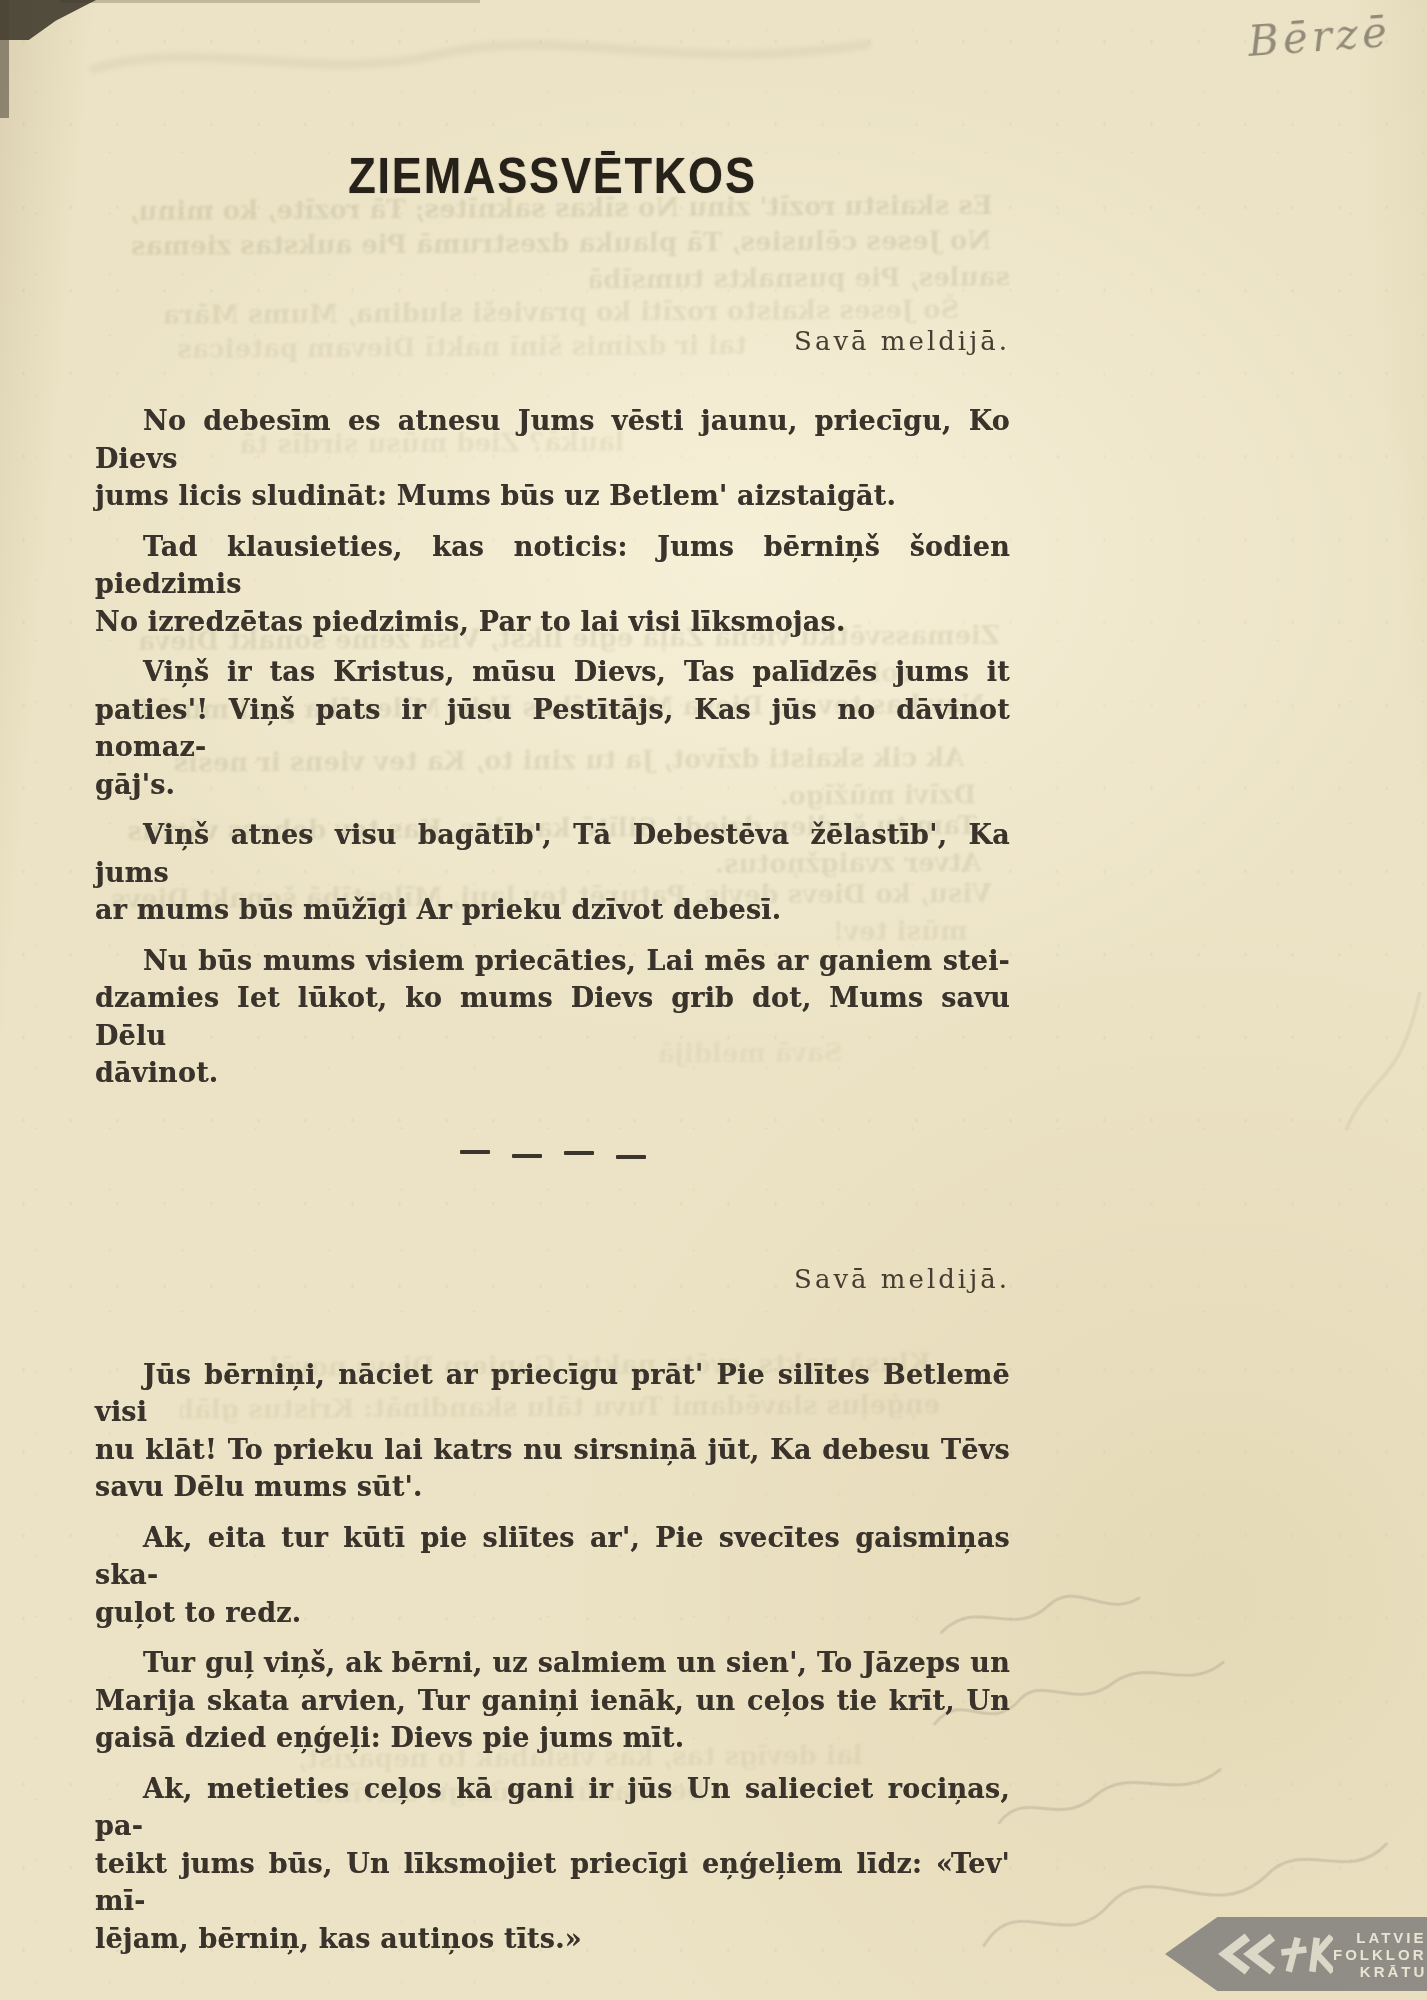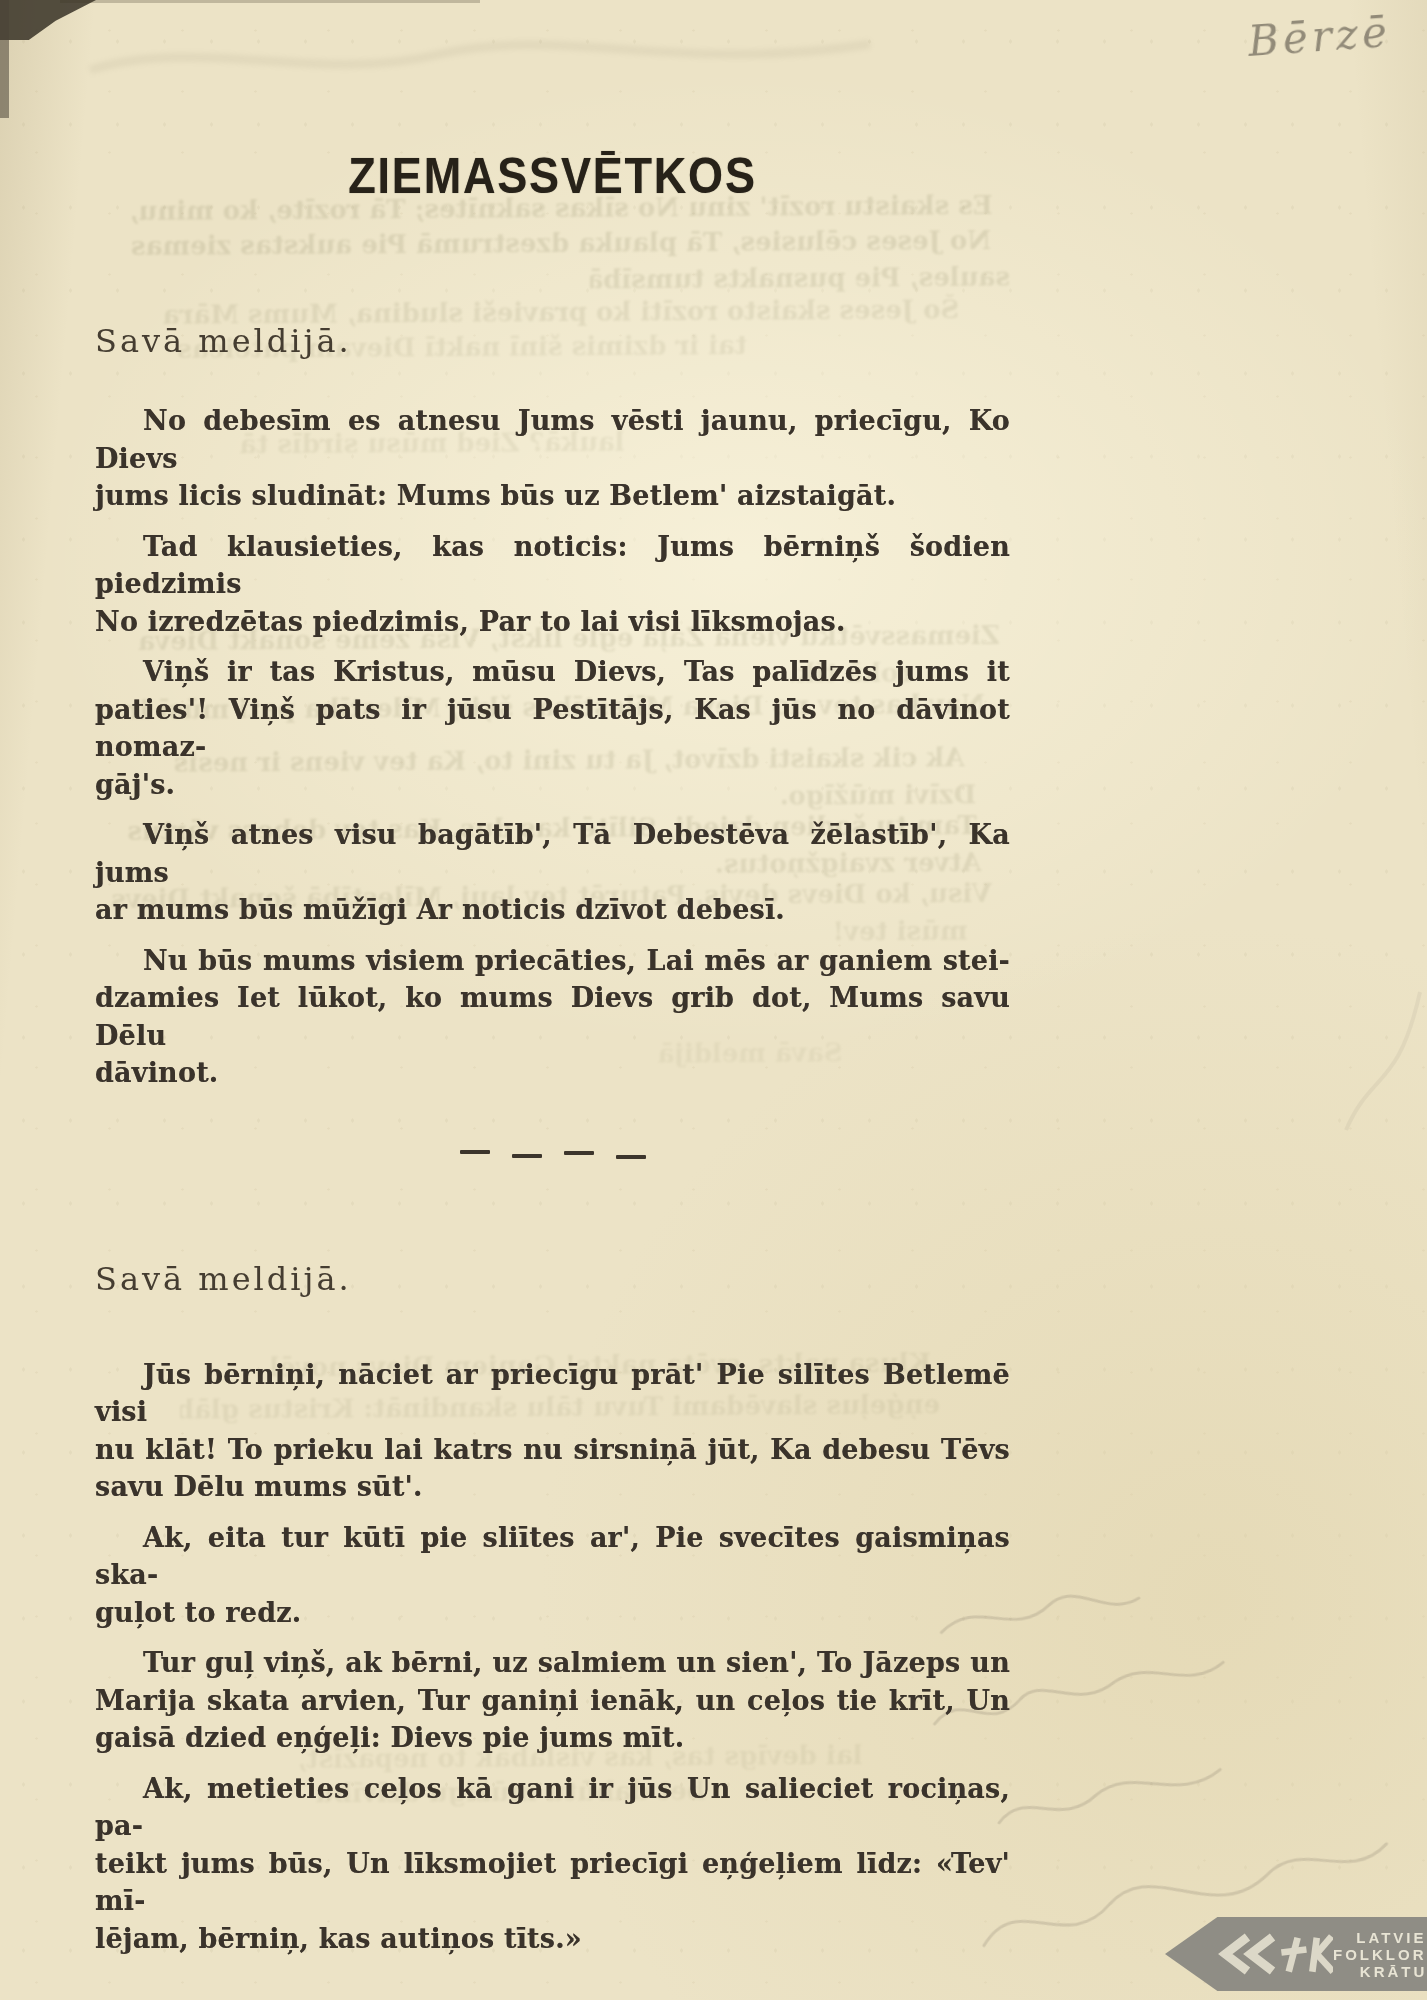--- a/index.html
+++ b/index.html
@@ -30,21 +30,21 @@
   .handwriting{position:absolute;left:1248px;top:12px;z-index:5;
     font-family:"DejaVu Serif",serif;font-style:italic;font-size:42px;letter-spacing:4px;
     color:#837c6c;transform:rotate(-4deg);filter:blur(.4px);opacity:.85;}
   .scribble-svg{position:absolute;z-index:2;pointer-events:none;}
   
   #text-column{position:absolute;left:95px;top:0;width:915px;padding-top:148px;z-index:3;color:#38312a;}
   .doc-title{display:block;text-align:center;font-family:"Liberation Sans",sans-serif;
     font-weight:700;font-size:50px;line-height:56px;letter-spacing:2px;color:#272219;
     transform:scaleX(.9);transform-origin:center;
     text-shadow:0 0 1px rgba(39,34,25,.5);}
-  .subtitle{text-align:left;font-size:32px;line-height:34px;letter-spacing:3px;color:#453d31;margin-top:120px;}
+  .subtitle{text-align:right;font-size:26px;line-height:34px;letter-spacing:3px;color:#453d31;margin-top:120px;}
   .para{margin-bottom:13px;font-weight:bold;font-size:27px;letter-spacing:.2px;color:#3a332b;
     text-shadow:0 0 .6px rgba(58,51,43,.55);}
   .line{line-height:37.5px;text-align:justify;text-align-last:justify;white-space:normal;}
   .line.last{text-align-last:left;}
   .indent{display:inline-block;width:48px;}
   .divider{display:flex;justify-content:center;gap:22px;margin-top:58px;height:10px;}
   .dash{width:30px;height:4px;background:#3c352c;border-radius:1px;}
   .dash:nth-child(2){transform:translateY(4px);}
   .dash:nth-child(3){transform:translateY(1px);}
   .dash:nth-child(4){transform:translateY(5px);}
@@ -119,21 +119,21 @@
         <div class="line"><span class="indent"></span>Tad klausieties, kas noticis: Jums bērniņš šodien piedzimis</div>
         <div class="line last">No izredzētas piedzimis, Par to lai visi līksmojas.</div>
       </div>
       <div class="para">
         <div class="line"><span class="indent"></span>Viņš ir tas Kristus, mūsu Dievs, Tas palīdzēs jums it</div>
         <div class="line">paties'! Viņš pats ir jūsu Pestītājs, Kas jūs no dāvinot nomaz-</div>
         <div class="line last">gāj's.</div>
       </div>
       <div class="para">
         <div class="line"><span class="indent"></span>Viņš atnes visu bagātīb', Tā Debestēva žēlastīb', Ka jums</div>
-        <div class="line last">ar mums būs mūžīgi Ar noticis dzīvot debesī.</div>
+        <div class="line last">ar mums būs mūžīgi Ar prieku dzīvot debesī.</div>
       </div>
       <div class="para">
         <div class="line"><span class="indent"></span>Nu būs mums visiem priecāties, Lai mēs ar ganiem stei-</div>
         <div class="line">dzamies Iet lūkot, ko mums Dievs grib dot, Mums savu Dēlu</div>
         <div class="line last">dāvinot.</div>
       </div>
       <div class="divider" style="margin-top: 58px;">
         <span class="dash"></span>
         <span class="dash"></span>
         <span class="dash"></span>

